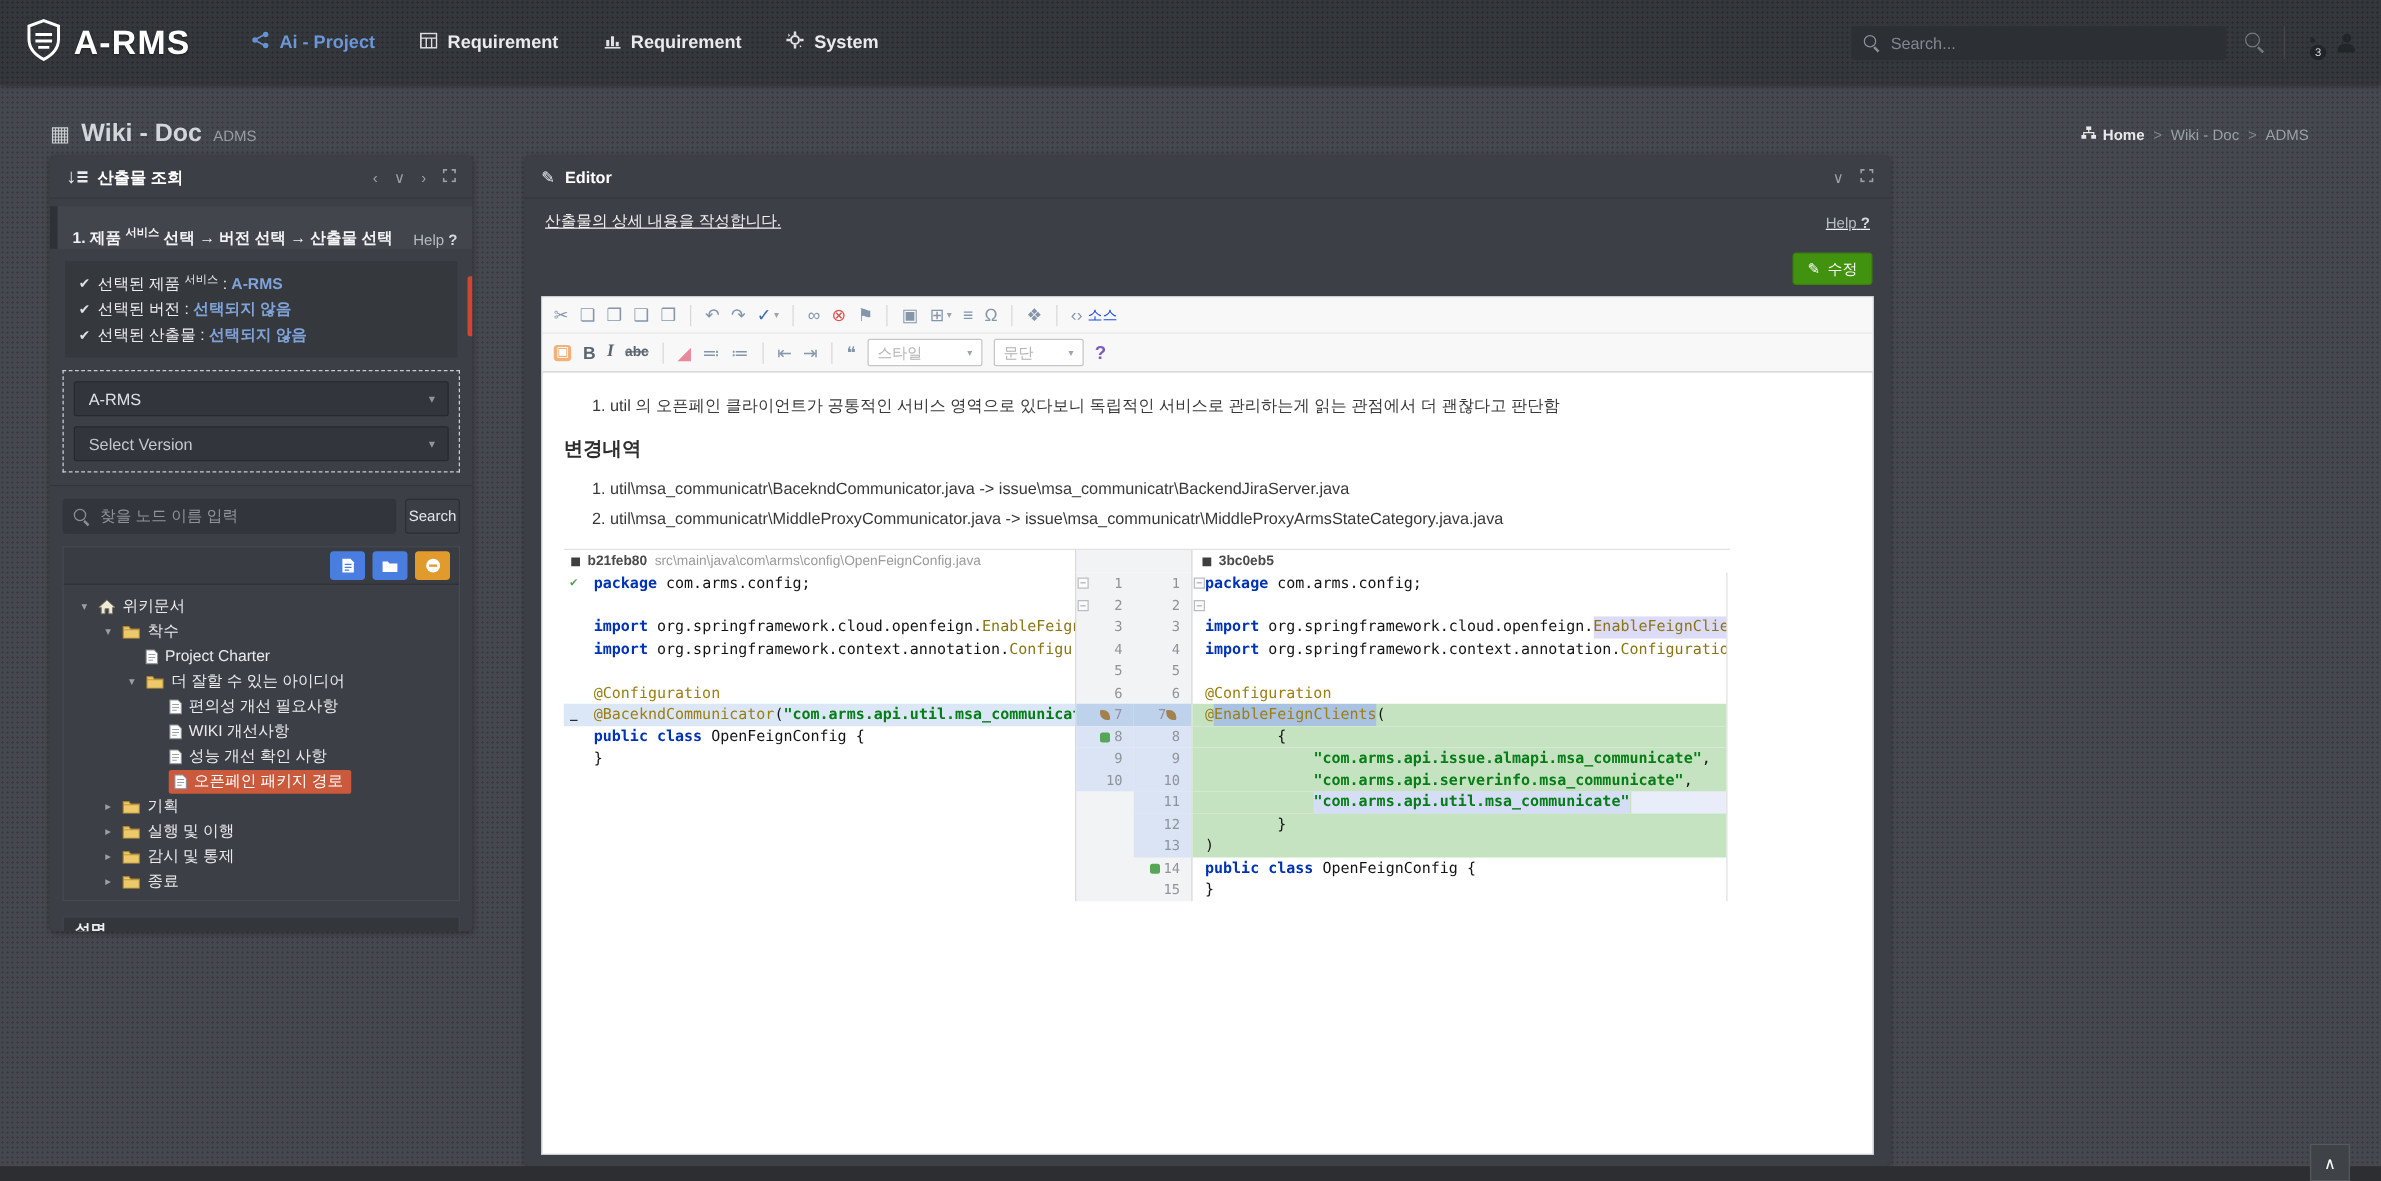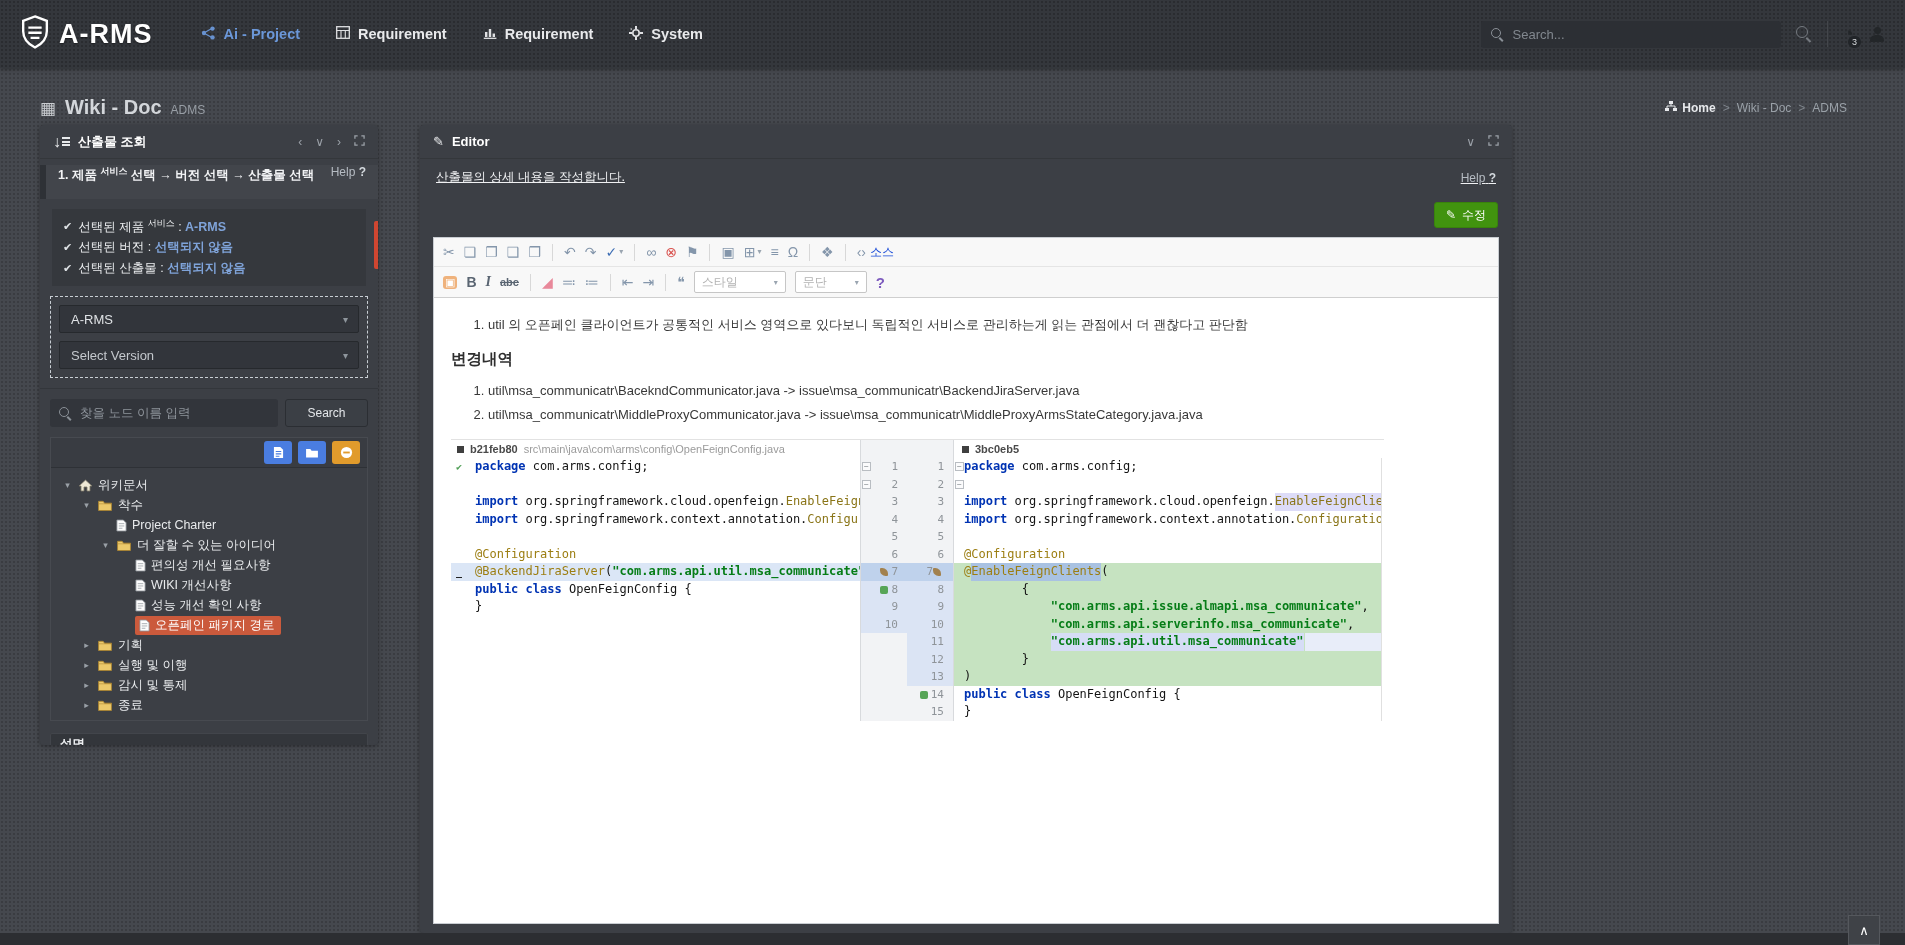--- a/index.html
+++ b/index.html
@@ -52,21 +52,21 @@
   #left-panel{left:40px; top:125px; width:338px; height:620px; overflow:hidden;}
   #editor-panel{left:420px; top:125px; width:1092px; height:808px; overflow:hidden;}
   .panel-hd{height:34px; display:flex; align-items:center; gap:8px; padding:0 13px; border-bottom:1px solid #34373b;}
   .panel-hd .ptitle{font-size:13px; font-weight:700; color:#fff;}
   .hd-icons{margin-left:auto; display:flex; align-items:center; gap:13px; color:#9ba1a8;}
   .hd-ic{font-size:12px; cursor:pointer; line-height:1;}
   .sort-ico{display:flex; align-items:center; color:#e8eaec;}
   .sort-ico .bars{display:inline-block; width:8px; height:9px; margin-left:1px;
      background:repeating-linear-gradient(#e8eaec 0 2px, transparent 2px 3.5px);}
   
-  .step-row{margin-top:6px; height:34px; background:#42454b; border-left:6px solid #2e3136; display:flex; align-items:flex-start; padding:0 12px; font-size:12.5px; font-weight:700; color:#f2f3f5;}
+  .step-row{margin-top:6px; height:34px; background:#42454b; border-left:6px solid #2e3136; display:flex; align-items:flex-end; padding:0 12px; font-size:12.5px; font-weight:700; color:#f2f3f5;}
   .step-row sup{font-size:9px;}
   .help{margin-left:auto; font-size:12px; color:#b6bcc3; font-weight:400; cursor:pointer;}
   .help b{font-weight:700; color:#d4d9de;}
   
   .sel-box{margin:10px 12px 0; background:#35383d; padding:7px 11px;}
   .sel-row{height:21px; display:flex; align-items:center; font-size:12.5px; color:#eceef0; gap:6px;}
   .sel-row .chk{color:#dfe3e6; font-size:11px;}
   .sel-row sup{font-size:9px;}
   .sel-val{color:#7fa3d9; font-weight:600;}
   .red-tick{position:absolute; right:0; top:96px; width:4px; height:48px; background:#cf4631; border-radius:2px 0 0 2px;}
@@ -74,21 +74,21 @@
   .dashed-box{margin:10px 10px 0; border:1px dashed #c8ced4; padding:8px; display:flex; flex-direction:column; gap:8px;}
   .dselect{height:28px; background:#32353b; border:1px solid #26292d; border-radius:2px; display:flex; align-items:center; padding:0 11px; font-size:13px; color:#dfe2e5; position:relative; cursor:pointer;}
   .dselect.dim{color:#c4c8cd;}
   .dselect .arr{position:absolute; right:10px; color:#8e959c; font-size:10px;}
   .sep{border-top:1px solid #33363b; margin:10px 0;}
   
   .nsearch{margin:0 10px; display:flex; gap:7px;}
   .nsearch .inp{flex:1; height:28px; background:#32353b; border-radius:3px; display:flex; align-items:center; gap:8px; padding:0 9px;}
   .nsearch input{flex:1; background:transparent; border:0; outline:none; color:#d6dade; font-size:12.5px; font-family:inherit;}
   .nsearch input::placeholder{color:#8f959c;}
-  .nsearch button{width:83px; height:28px; background:#3b3f45; border:1px solid #2b2e33; border-radius:3px; color:#e4e7ea; font-size:12px; cursor:pointer; font-family:inherit;}
+  .nsearch button{width:44px; height:28px; background:#3b3f45; border:1px solid #2b2e33; border-radius:3px; color:#e4e7ea; font-size:12px; cursor:pointer; font-family:inherit;}
   
   .tree-box{margin:10px 10px 0; border:1px solid #474a50; background:#3c3f45;}
   .tree-hd{height:30px; background:#393c42; border-bottom:1px solid #2e3136; display:flex; align-items:center; justify-content:flex-end; gap:6px; padding:0 7px;}
   .tbtn{width:28px; height:23px; border:0; border-radius:3px; display:flex; align-items:center; justify-content:center; cursor:pointer; color:#fff;}
   .tbtn.blue{background:#4a7de0;}
   .tbtn.orange{background:#e19b2c; font-size:14px;}
   .tree-list{padding:7px 5px 5px;}
   .trow{height:20px; display:flex; align-items:center; gap:5px; font-size:12.5px; color:#e9ebed; cursor:pointer; white-space:nowrap;}
   .trow .exp{width:11px; font-size:9px; color:#9aa0a7; text-align:center;}
   .trow .tico{display:flex; align-items:center;}
@@ -603,21 +603,21 @@
           </div>
         </div>
         <div class="d-body">
           <div class="d-left" id="d-left">
               <div class="cl cl-l"><span class="lmark check">✔</span><span class="tk k">package</span><span class="tk p"> com.arms.config;</span></div>
               <div class="cl cl-l"></div>
               <div class="cl cl-l"><span class="tk k">import</span><span class="tk p"> org.springframework.cloud.openfeign.</span><span class="tk c">EnableFeignClients</span></div>
               <div class="cl cl-l"><span class="tk k">import</span><span class="tk p"> org.springframework.context.annotation.</span><span class="tk c">Configuration</span></div>
               <div class="cl cl-l"></div>
               <div class="cl cl-l"><span class="tk a">@Configuration</span></div>
-              <div class="cl cl-l line-blue"><span class="lmark cursor">_</span><span class="tk a">@BackendJiraServer</span><span class="tk p">(</span><span class="tk s">"com.arms.api.util.msa_communicate"</span></div>
+              <div class="cl cl-l line-blue"><span class="lmark cursor">_</span><span class="tk a">@BacekndCommunicator</span><span class="tk p">(</span><span class="tk s">"com.arms.api.util.msa_communicate"</span></div>
               <div class="cl cl-l"><span class="tk k">public class</span><span class="tk p"> OpenFeignConfig {</span></div>
               <div class="cl cl-l"><span class="tk p">}</span></div>
               <div class="cl cl-l"></div>
             </div>
           <div class="d-gut" id="d-gut">
               <div class="gr">
                 <span class="gc">1</span>
                 <span class="gc">1</span>
                 <span class="fold in-gut">−</span>
               </div>

